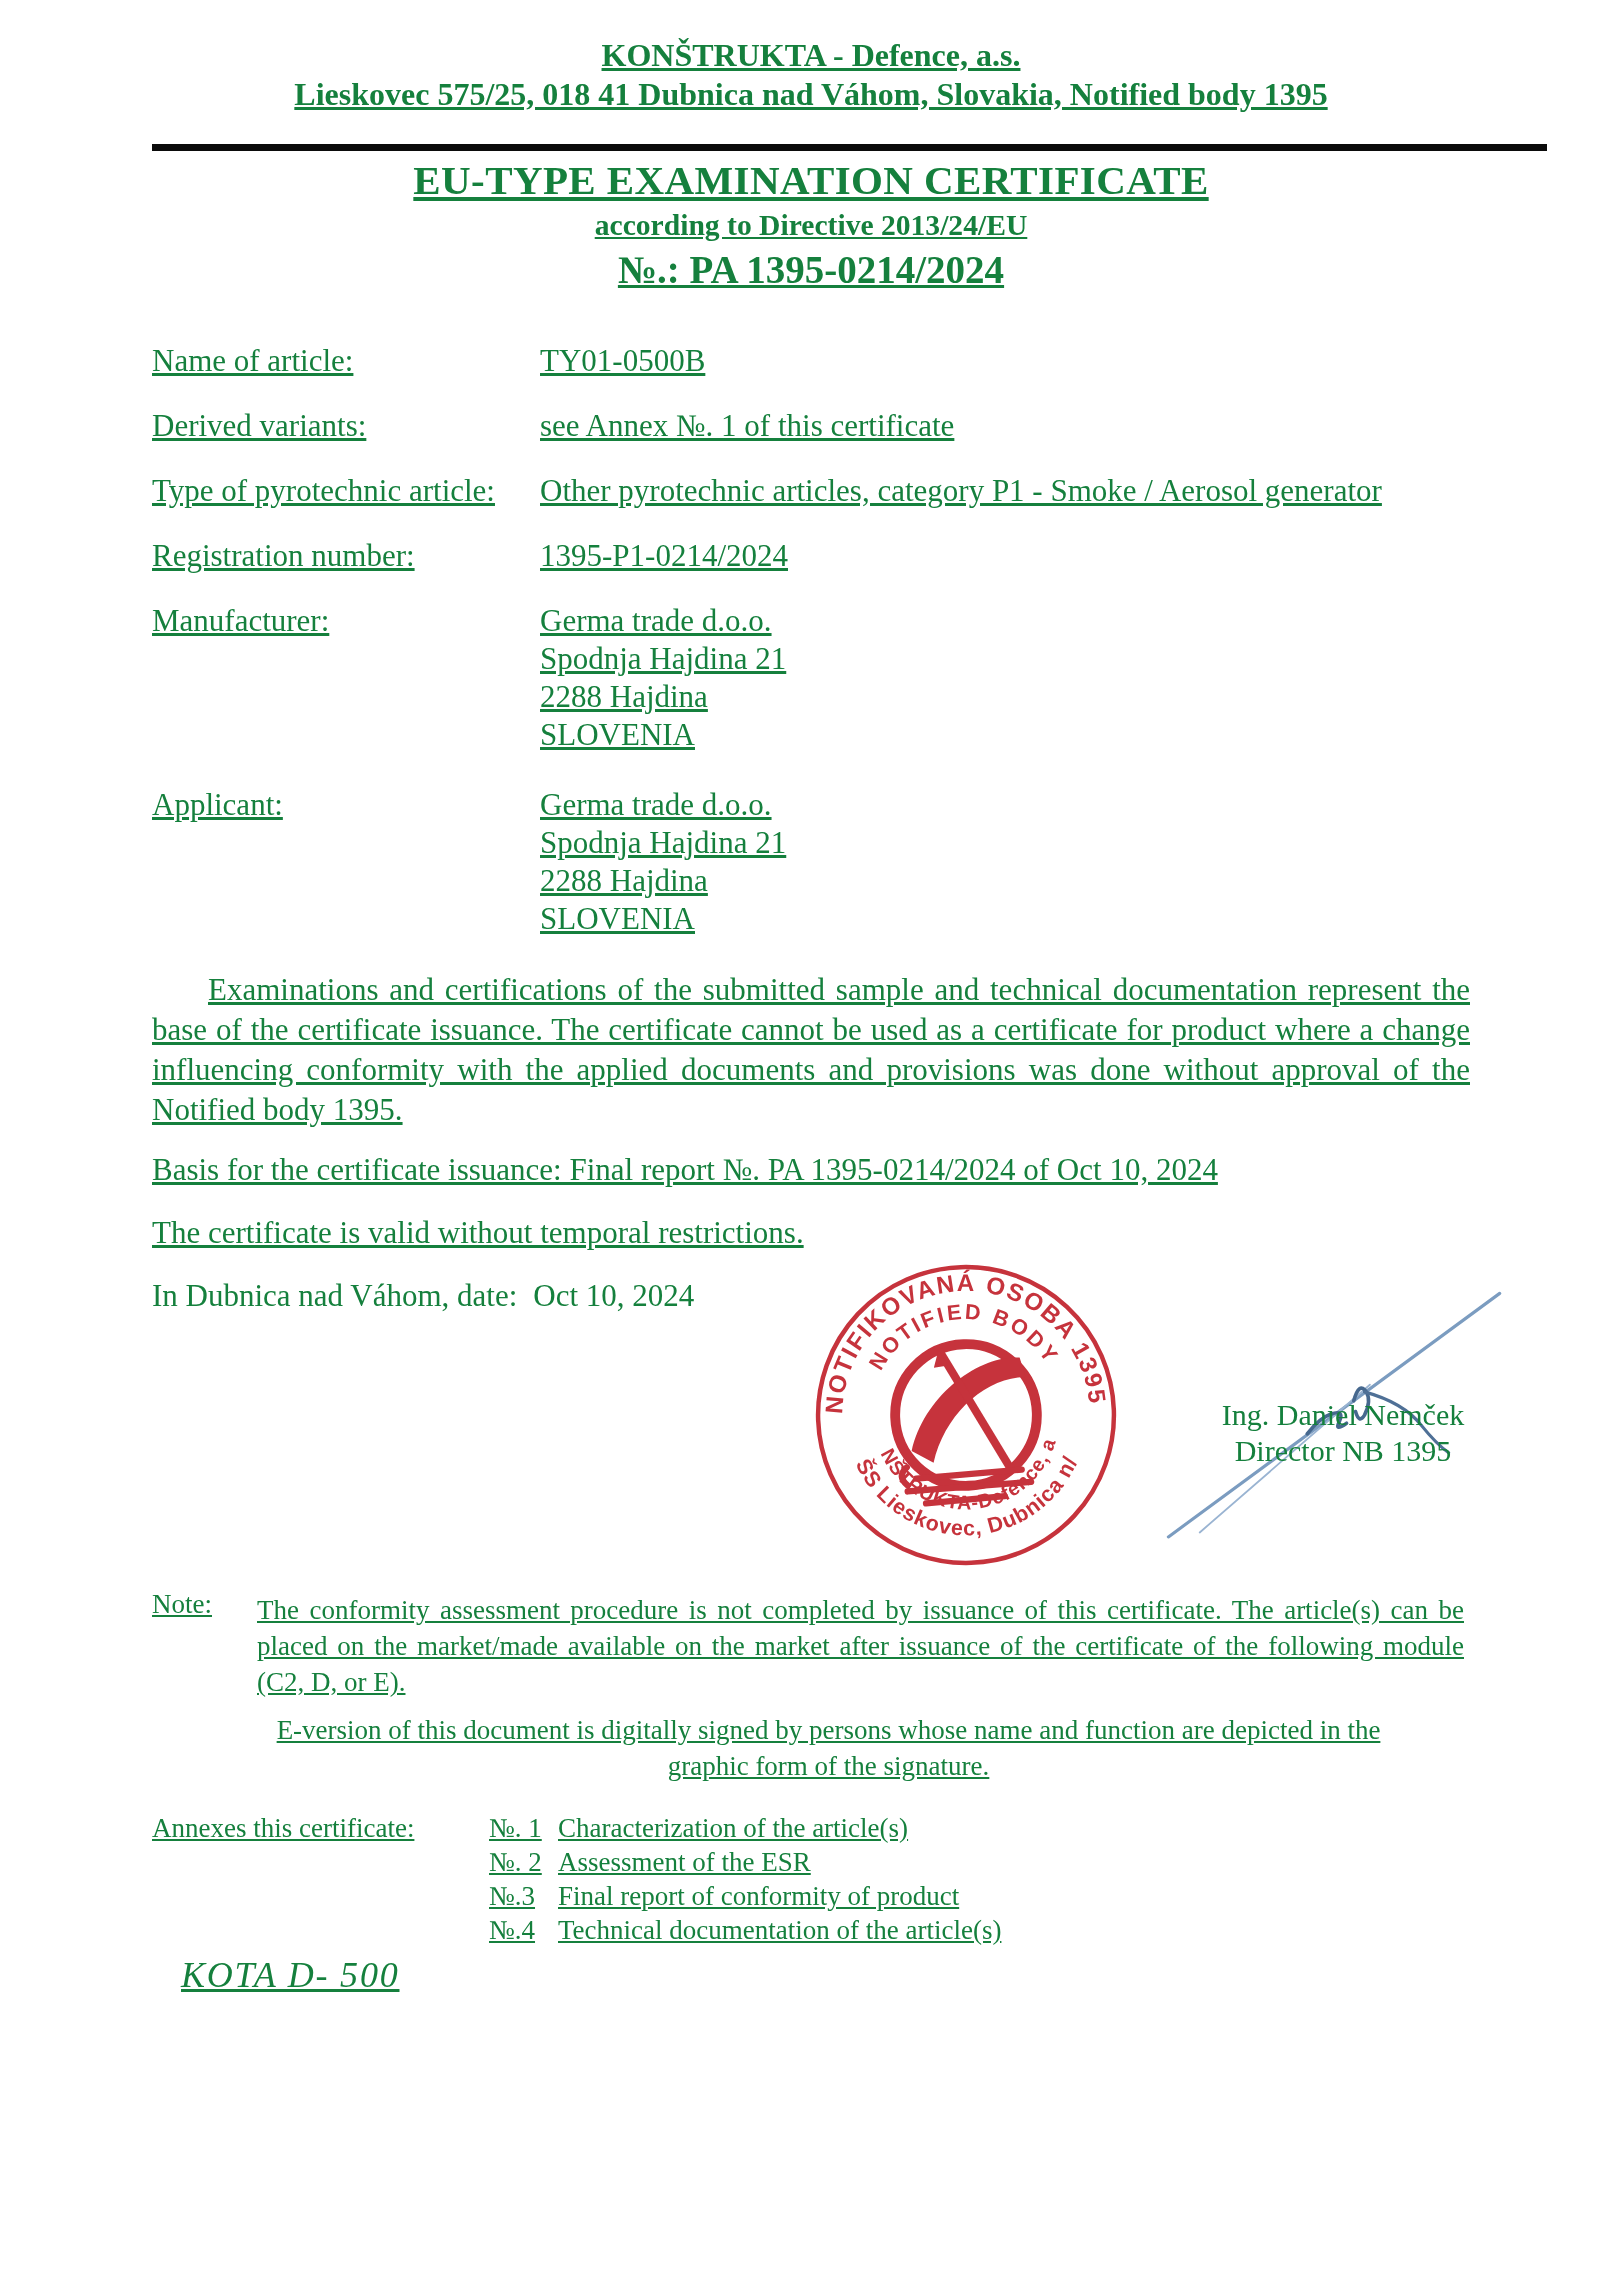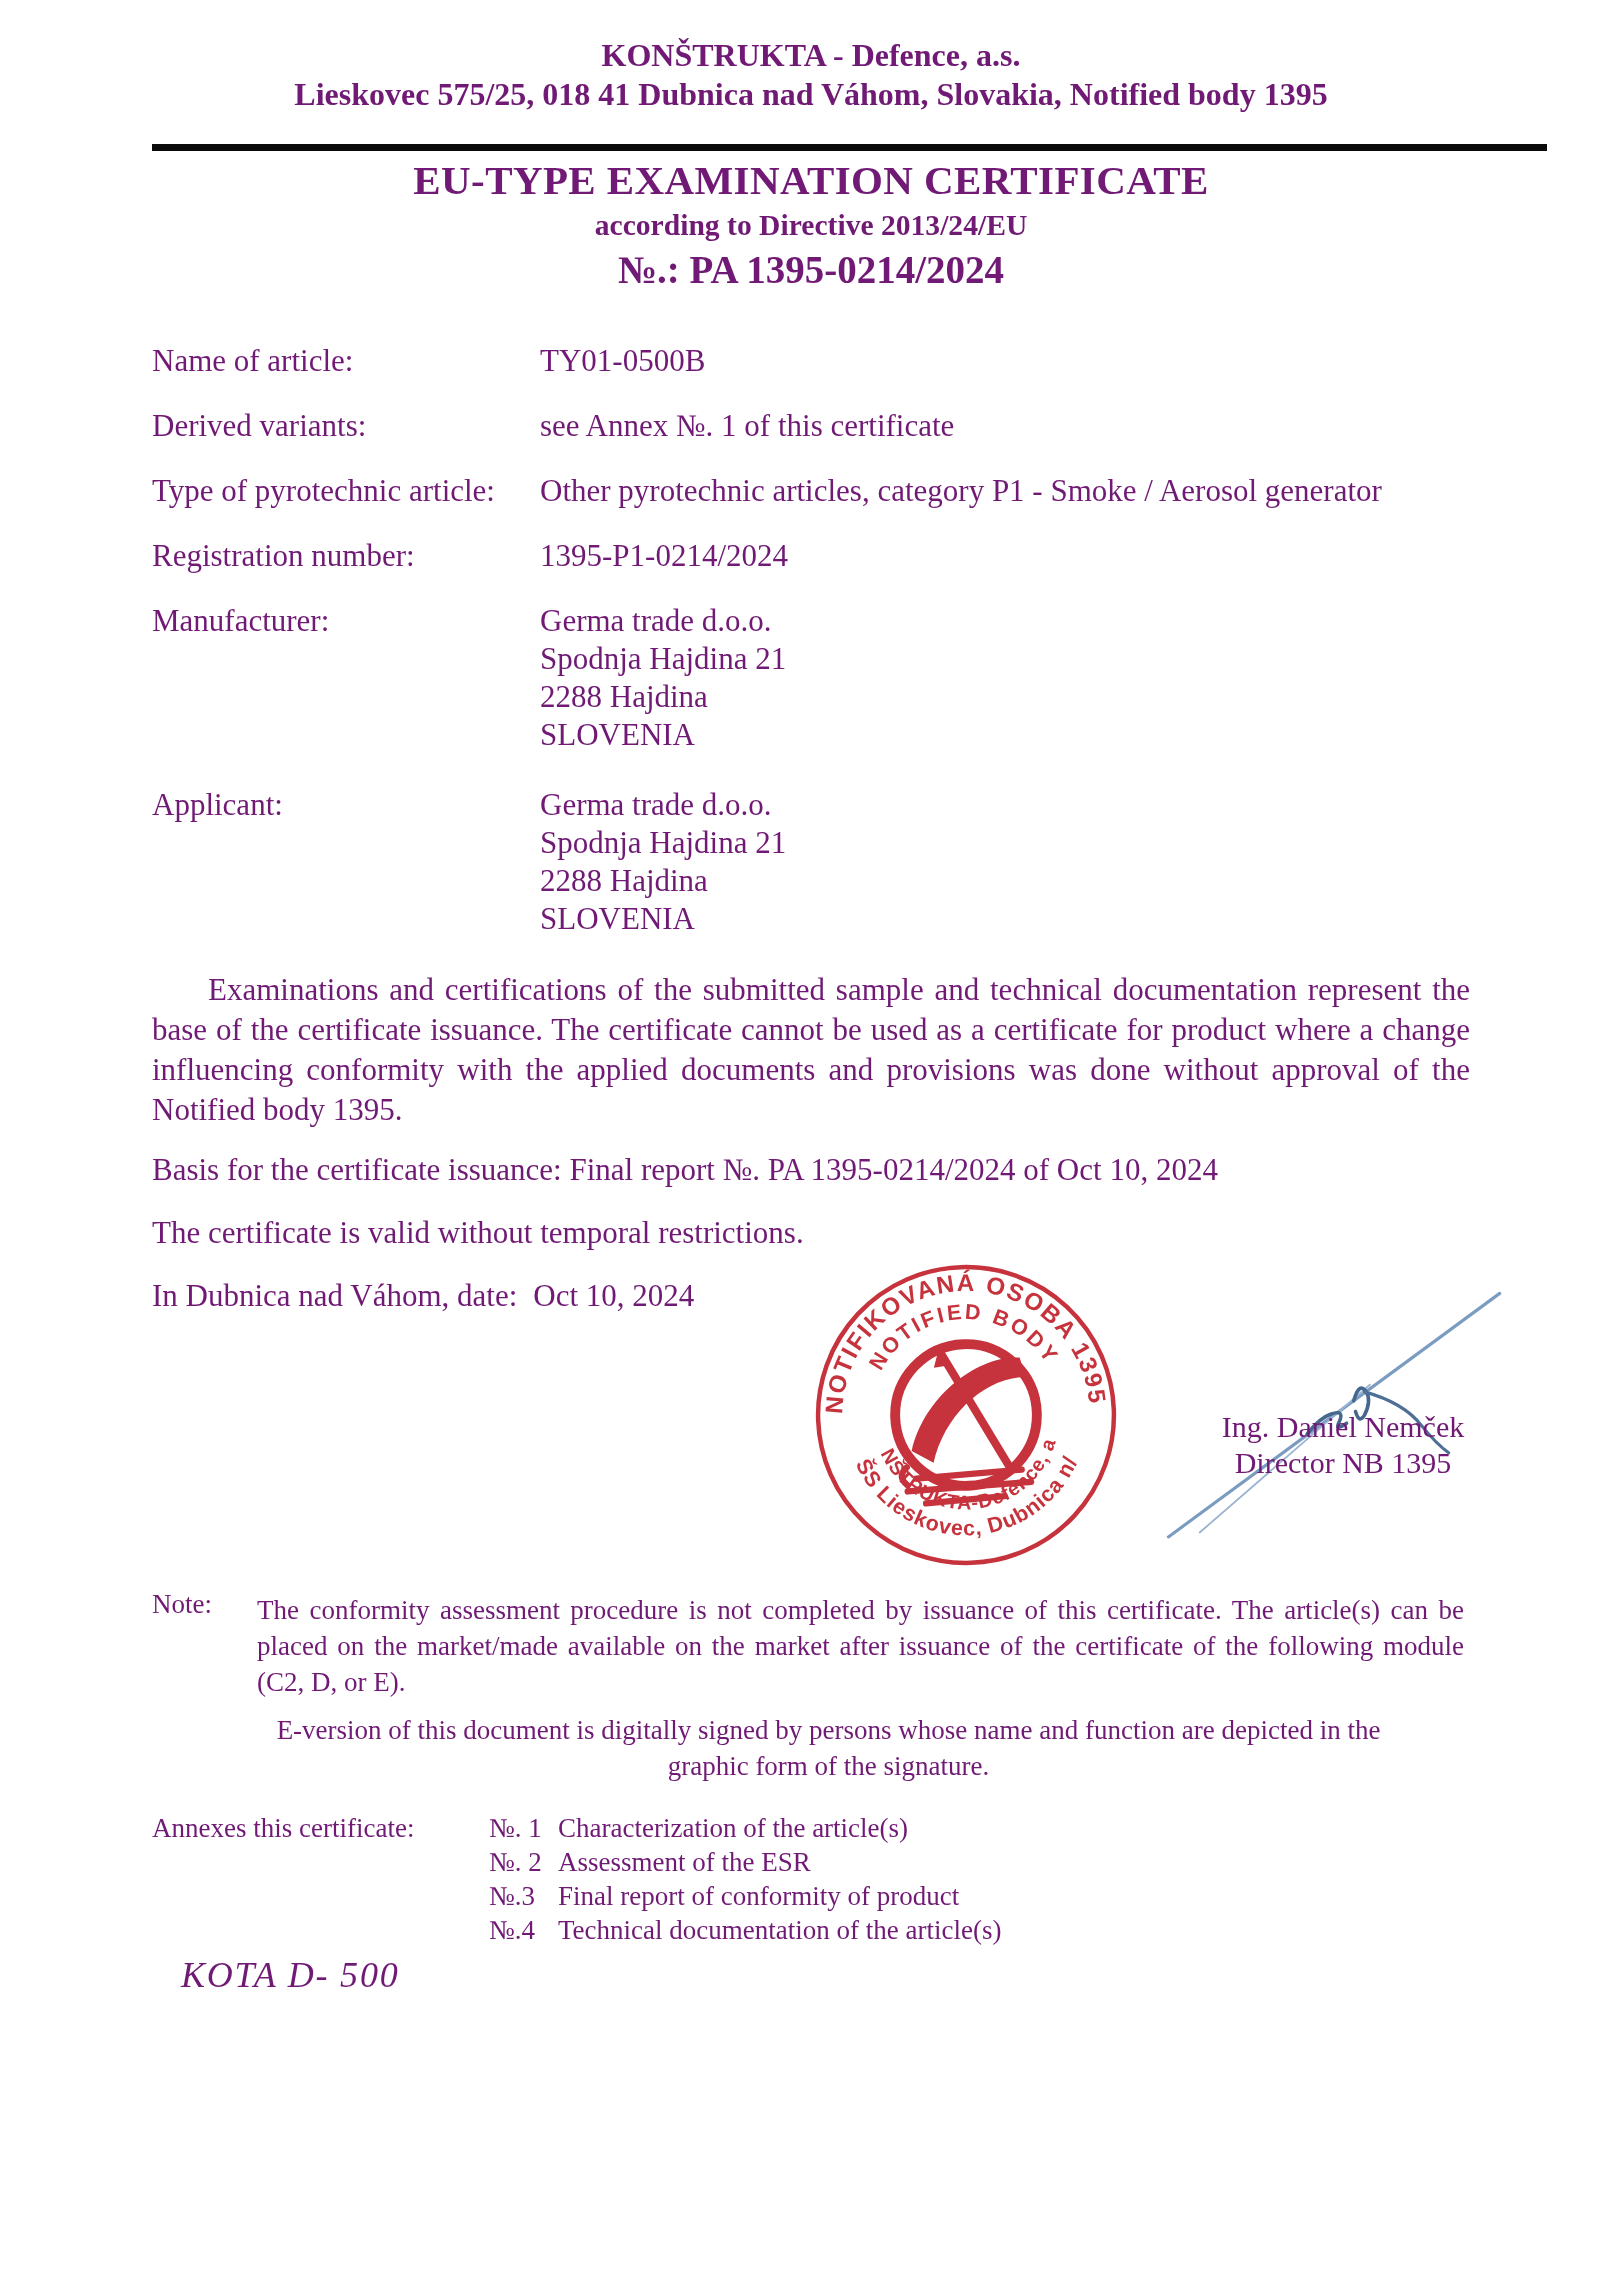--- a/index.html
+++ b/index.html
@@ -4,22 +4,23 @@
 <style>
   html,body{margin:0;padding:0;background:#e8e8e8;}
   .page{
     position:relative;
     width:1622px;height:2293px;
     margin:0 auto;
     background:#ffffff;
     box-sizing:border-box;
     padding:36px 152px 0 152px;
     font-family:"Liberation Serif","DejaVu Serif",serif;
-    color:#701a75;
+    color:#15803d;
     overflow:hidden;
+    text-decoration:underline;
   }
   
   .hdr{ text-align:center; font-weight:bold; font-size:32px; line-height:39px; }
   .rule{ height:7.2px; background:#0b0b0b; margin:30px -77px 0 0; }
   
   .title1{ text-align:center; font-weight:bold; font-size:41px; line-height:45px; margin-top:7.2px; letter-spacing:0.4px;}
   .title2{ text-align:center; font-weight:bold; font-size:29.6px; line-height:36px; margin-top:3.6px; }
   .title3{ text-align:center; font-weight:bold; font-size:39px; line-height:45px; margin-top:3.6px; }
   
   .fields{ margin-top:50px; font-size:31px; }
@@ -34,21 +35,21 @@
   .line{ font-size:31px; line-height:38px; margin:0; }
   .basis{ margin-top:14.3px; }
   .valid{ margin-top:25px; }
   
   .sigzone{ position:relative; margin-top:25px; height:304px; }
   .dateline{ position:absolute; left:0; top:0; font-size:31px; line-height:38px; }
   .dateline .dl-val{ margin-left:16px; }
   .stamp{ position:absolute; left:658px; top:-18px; width:312px; height:312px; opacity:.93; transform:rotate(-2deg); }
   .signature{ position:absolute; left:994px; top:0; width:394px; height:296px; }
   .signature svg{ position:absolute; left:0; top:0; }
-  .sig-name{ position:absolute; left:49px; top:132px; width:296px; text-align:center; font-size:30px; line-height:36px; }
+  .sig-name{ position:absolute; left:49px; top:120px; width:296px; text-align:center; font-size:30px; line-height:36px; }
   
   .note{ margin-top:5.4px; font-size:27px; line-height:36px; }
   .noterow{ display:flex; }
   .notelabel{ flex:0 0 99px; }
   .notetext{ flex:1 1 auto; text-align:justify; margin:6px; }
   .note2{ margin:5.4px 0 0 99px; max-width:1155px; text-align:center; }
   
   .annexes{ display:flex; margin-top:27px; font-size:27px; line-height:34px; }
   .anx-label{ flex:0 0 337px; }
   .anx-items{ flex:1 1 auto; }

